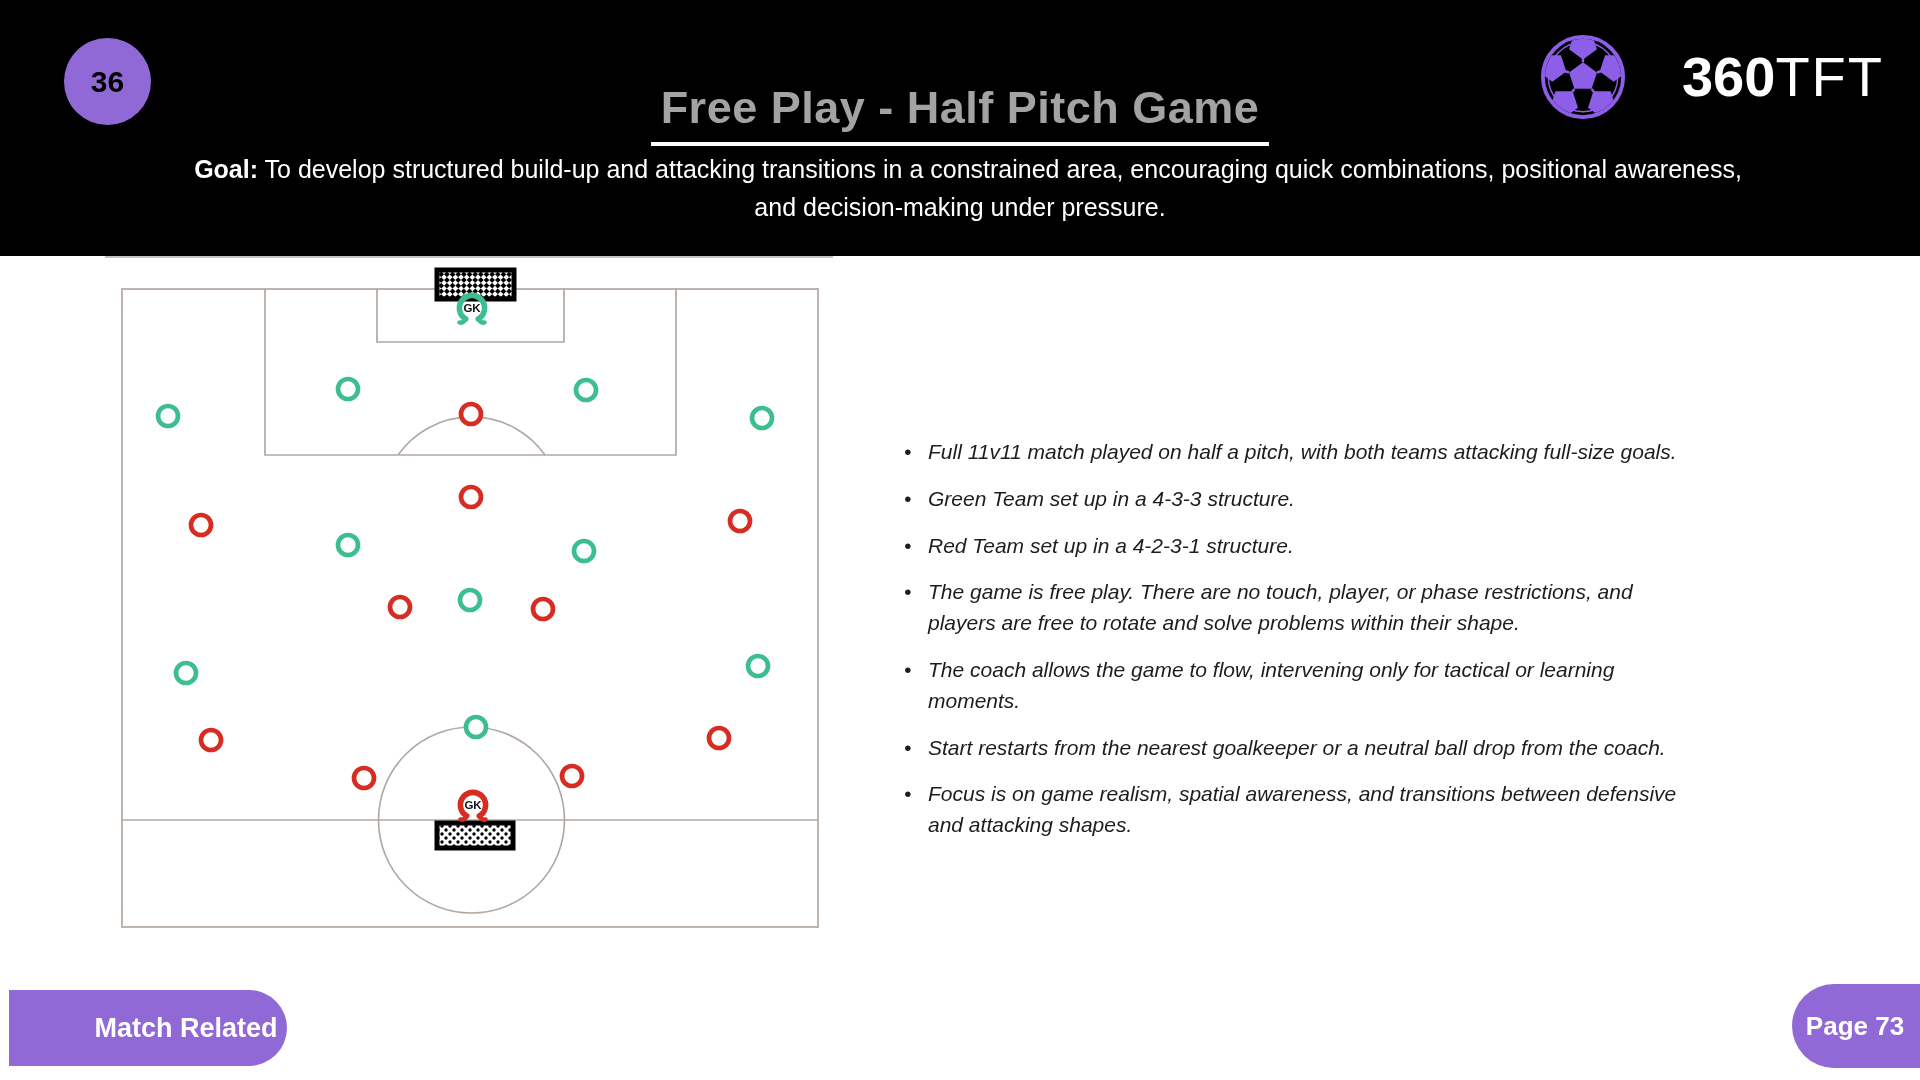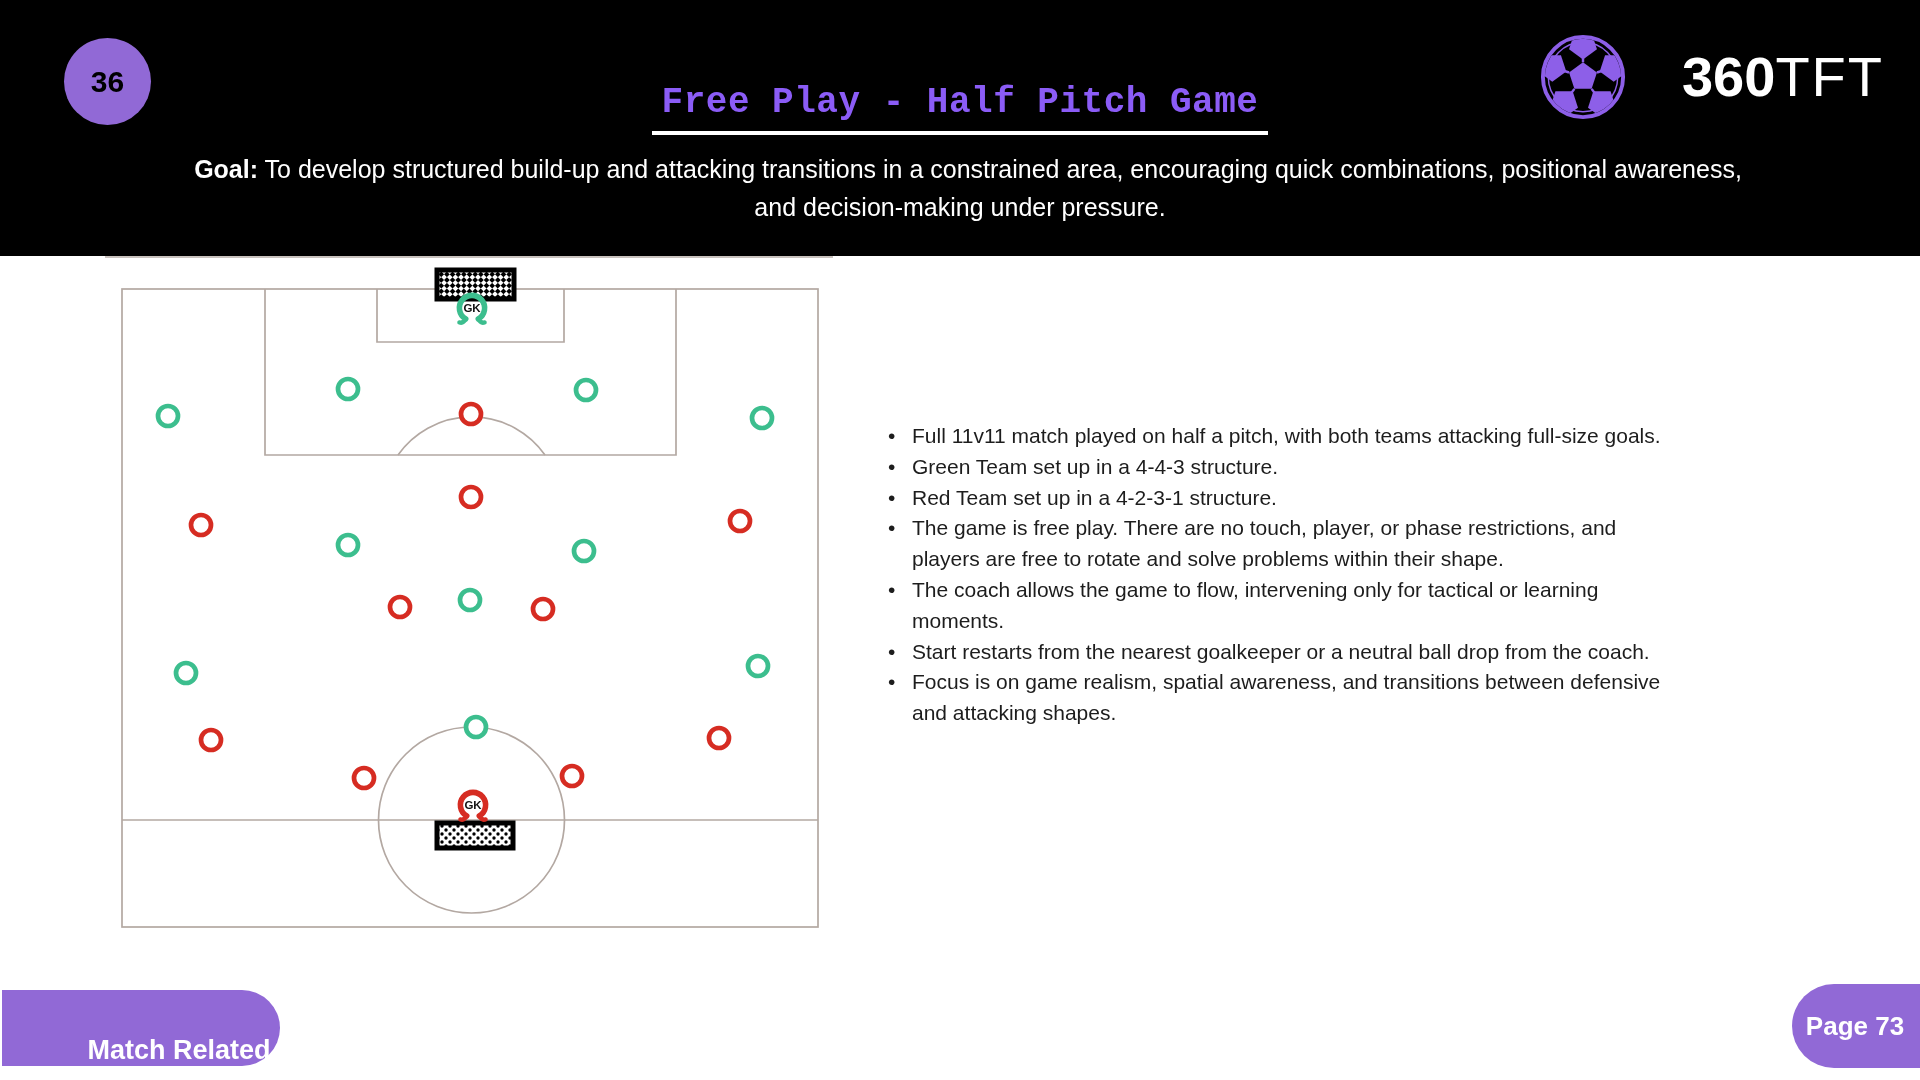--- a/index.html
+++ b/index.html
@@ -5,48 +5,48 @@
   html,body{margin:0;padding:0;background:#fff;}
   .page{position:relative;width:1920px;height:1080px;background:#fff;overflow:hidden;
         font-family:"Liberation Sans",sans-serif;}
 
   
   .header{position:absolute;left:0;top:0;width:1920px;height:256px;background:#000;}
   .badge{position:absolute;left:64px;top:38px;width:87px;height:87px;border-radius:50%;
          background:var(--accent);color:#000000;font-size:30px;font-weight:bold;
          display:flex;align-items:center;justify-content:center;}
   .title-wrap{position:absolute;left:0;top:82px;width:100%;text-align:center;}
-  .title-text{display:inline-block;color:#8b5cf6;font-size:36px;font-weight:bold;
-              letter-spacing:.5px;border-bottom:4px solid #fff;padding:0 10px 8px 10px;font-family:Liberation Mono, monospace;}
+  .title-text{display:inline-block;color:#a3a3a3;font-size:45px;font-weight:bold;
+              letter-spacing:.5px;border-bottom:4px solid #fff;padding:0 10px 8px 10px;}
   .goal{position:absolute;left:0;top:150px;width:100%;margin:0;text-align:center;
         color:#fff;font-size:25px;line-height:38px;white-space:pre-line;}
   .goal b{font-weight:bold;margin-left:16px;}
 
   .logo{position:absolute;top:30px;right:36px;height:94px;display:flex;align-items:center;gap:14px;}
   .logo-text{color:#fff;font-size:56px;line-height:94px;margin-left:41px;}
   .logo-360{font-weight:800;}
   .logo-tft{font-weight:400;letter-spacing:2px;}
 
   .divider-line{position:absolute;left:105px;top:256px;width:728px;height:2px;background:#c9c2be;}
 
   
   .pitch-svg{position:absolute;left:100px;top:255px;width:740px;height:705px;}
   .pline{stroke:var(--pitch-line);fill:none;stroke-width:1.7px;}
 
   
   .notes{position:absolute;left:882px;top:421px;width:866px;margin:0;padding:0;
          list-style:none;color:#1d1d1d;font-size:21px;line-height:30.8px;}
-  .notes li{position:relative;margin:0;padding:0 0 0 30px;white-space:pre-line;}
+  .notes li{position:relative;margin:16px;padding:0 0 0 30px;white-space:pre-line;font-style:italic;}
   .notes li::before{content:"\2022";position:absolute;left:6px;top:0;}
 
   
   .pill{position:absolute;background:var(--accent);color:#fff;font-weight:bold;
         display:flex;align-items:center;justify-content:center;}
-  .pill-left{left:2px;top:990px;width:278px;height:76px;border-radius:0 38px 38px 0;
-             font-size:27px;padding-left:76px;box-sizing:border-box;align-items:flex-end;}
+  .pill-left{left:9px;top:990px;width:278px;height:76px;border-radius:0 38px 38px 0;
+             font-size:27px;padding-left:76px;box-sizing:border-box;}
   .pill-right{left:1792px;top:984px;width:128px;height:84px;border-radius:42px 0 0 42px;
               font-size:26px;padding-right:2px;box-sizing:border-box;}
 </style>
 </head>
 <body>
 
 <div class="page">
 
   <div class="header">
     <div class="badge">36</div>
@@ -183,21 +183,21 @@
           <circle r="10" fill="#fff" stroke="#d62c22" stroke-width="4.7"></circle>
         </g>
         <g transform="translate(471,414)">
           <circle r="10" fill="#fff" stroke="#d62c22" stroke-width="4.7"></circle>
         </g>
       </g>
   </svg>
 
   <ul class="notes" id="notes-list">
       <li>Full 11v11 match played on half a pitch, with both teams attacking full-size goals.</li>
-      <li>Green Team set up in a 4-4-3 structure.</li>
+      <li>Green Team set up in a 4-3-3 structure.</li>
       <li>Red Team set up in a 4-2-3-1 structure.</li>
       <li>The game is free play. There are no touch, player, or phase restrictions, and
 players are free to rotate and solve problems within their shape.</li>
       <li>The coach allows the game to flow, intervening only for tactical or learning
 moments.</li>
       <li>Start restarts from the nearest goalkeeper or a neutral ball drop from the coach.</li>
       <li>Focus is on game realism, spatial awareness, and transitions between defensive
 and attacking shapes.</li>
     </ul>
 

